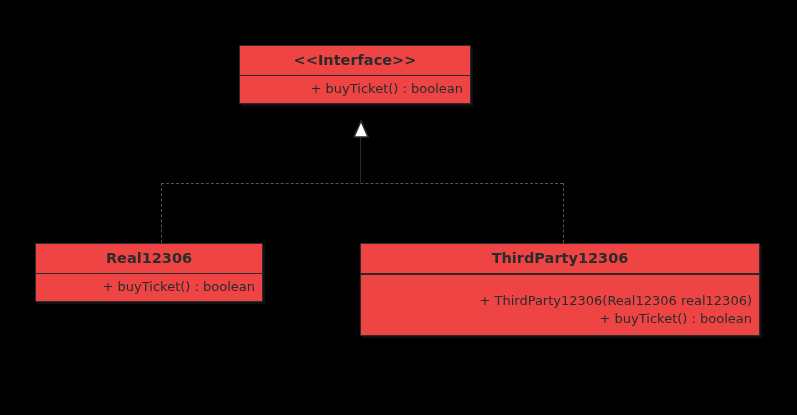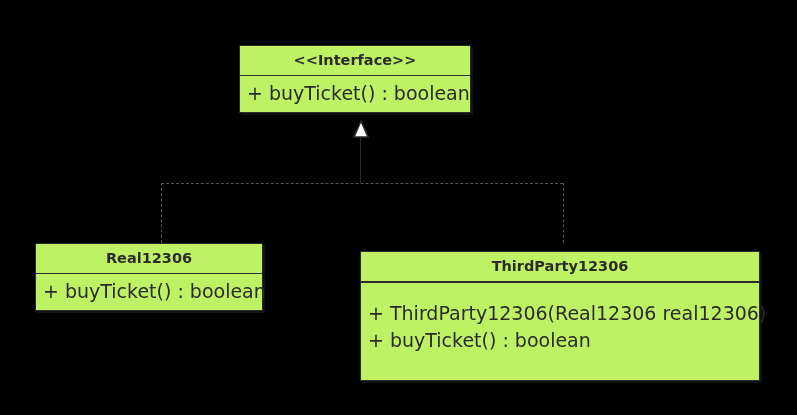--- a/index.html
+++ b/index.html
@@ -12,48 +12,48 @@
     width: 797px;
     height: 415px;
     background: #000000;
     overflow: hidden;
     font-family: "DejaVu Sans", sans-serif;
   }
 
   
   .uml-box {
     position: absolute;
-    background: #bef264;
+    background: #ef4444;
     border: 1px solid #2b2b2b;
     box-sizing: border-box;
     box-shadow: 2px 2px 0 rgba(20,20,20,0.85);
   }
   .uml-header {
     text-align: center;
     font-weight: bold;
     color: #2b2b2b;
     line-height: 1.38;
     padding: 4px 8px 5px 8px;
     font-size: 14.5px;
   }
   .uml-divider {
     height: 1px;
     background: #2b2b2b;
     width: 100%;
   }
   .uml-compartment {
     padding: 4px 7px 5px 7px;
     color: #2b2b2b;
-    font-size: 19px;
+    font-size: 13px;
     line-height: 1.42;
-    text-align: left;
+    text-align: right;
   }
   .uml-compartment.with-gap {
     padding-top: 17px;
-    padding-bottom: 26px;
+    padding-bottom: 6px;
   }
   .uml-line {
     white-space: pre;
   }
   .stereotype {
     display: block;
   }
   .classname {
     display: block;
   }
@@ -66,21 +66,20 @@
   }
   #box-real12306 {
     left: 35px;
     top: 243px;
     width: 228px;
   }
   #box-thirdparty12306 {
     left: 360px;
     top: 243px;
     width: 400px;
-    margin-top: 8px;
   }
 
   
   .conn-dash-h {
     position: absolute;
     height: 0;
     border-top: 1px dashed #555555;
   }
   .conn-dash-v {
     position: absolute;

